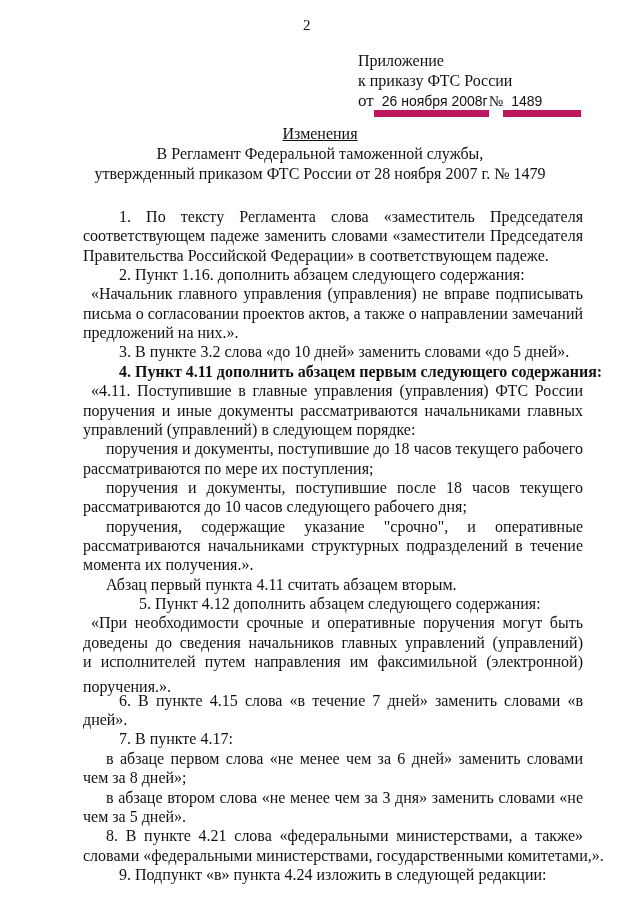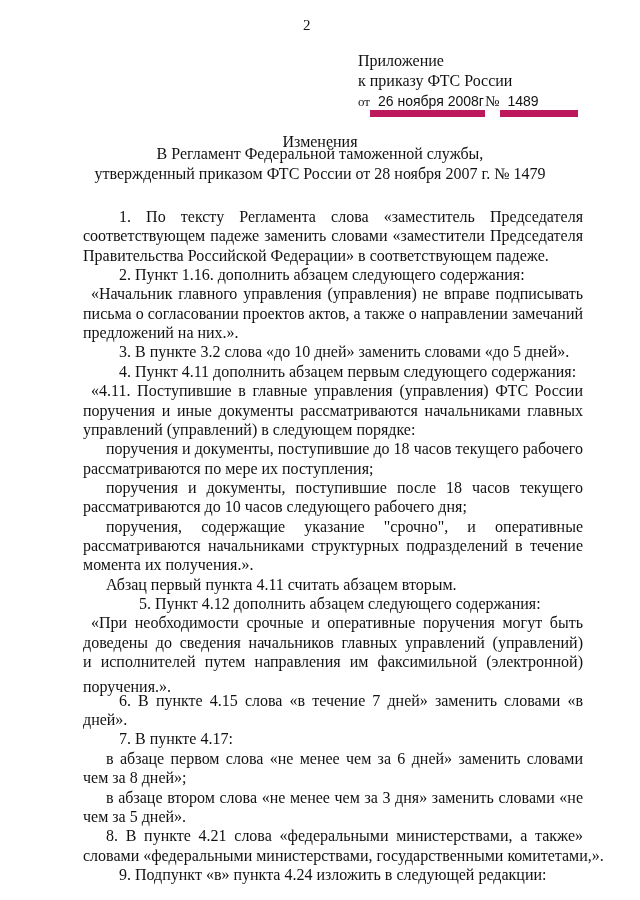--- a/index.html
+++ b/index.html
@@ -15,40 +15,40 @@
 </head>
 <body>
 
 <div class="page">
   <div class="page-num">2</div>
 
   <div>
     <div class="line" style="left:358px; top:51px;">Приложение</div>
     <div class="line" style="left:358px; top:71px;">к приказу ФТС России</div>
     <div class="line" style="left:358px; top:91px; font-family:'Liberation Sans', 'DejaVu Sans', sans-serif; font-size:14px;">
-      <span style="font-family:'Liberation Serif', serif; font-size:13px;">от</span><span class="ufill" style="width:107px; padding-left:8px;">26 ноября 2008г</span><span style="font-family:'Liberation Serif', serif; font-size:15.2px;">№</span><span class="ufill" style="width:70px; padding-left:8px;">1489</span>
+      <span style="font-family:'Liberation Serif', serif; font-size:17px;">от</span><span class="ufill" style="width:107px; padding-left:8px;">26 ноября 2008г</span><span style="font-family:'Liberation Serif', serif; font-size:15.2px;">№</span><span class="ufill" style="width:70px; padding-left:8px;">1489</span>
     </div>
   </div>
 
   <div>
-    <div class="line center" style="top:132px;">Изменения</div>
+    <div class="line center" style="top:124px;text-decoration:underline;">Изменения</div>
     <div class="line center" style="top:144px;">В Регламент Федеральной таможенной службы,</div>
     <div class="line center" style="top:164px; left:60px; width:520px;">утвержденный приказом ФТС России  от 28 ноября 2007 г. № 1479</div>
   </div>
 
   <div id="body-text">
       <div class="line just" style="left: 119px; top: 207px; width: 464px;">1. По тексту Регламента слова «заместитель Председателя Правительства» в</div>
       <div class="line just" style="left: 83px; top: 226.35px; width: 500px;">соответствующем падеже заменить словами «заместители Председателя</div>
       <div class="line" style="left: 83px; top: 245.7px;">Правительства Российской Федерации» в соответствующем падеже.</div>
       <div class="line" style="left: 119px; top: 265.05px;">2. Пункт 1.16. дополнить абзацем следующего содержания:</div>
       <div class="line just" style="left: 91px; top: 284.4px; width: 492px;">«Начальник главного управления (управления) не вправе подписывать</div>
       <div class="line just" style="left: 83px; top: 303.75px; width: 500px;">письма о согласовании проектов актов, а также о направлении замечаний и</div>
       <div class="line" style="left: 83px; top: 323.1px;">предложений на них.».</div>
       <div class="line" style="left: 119px; top: 342.45px;">3. В пункте 3.2  слова «до 10 дней» заменить словами «до 5 дней».</div>
-      <div class="line" style="left: 119px; top: 361.8px;">4. Пункт 4.11  дополнить абзацем первым  следующего содержания:</div>
+      <div class="line" style="left: 119px; top: 361.8px; font-weight: bold;">4. Пункт 4.11  дополнить абзацем первым  следующего содержания:</div>
       <div class="line just" style="left: 91px; top: 381.15px; width: 492px;">«4.11. Поступившие в главные управления (управления) ФТС России</div>
       <div class="line just" style="left: 83px; top: 400.5px; width: 500px;">поручения и иные документы рассматриваются начальниками главных</div>
       <div class="line" style="left: 83px; top: 419.85px;">управлений (управлений) в следующем порядке:</div>
       <div class="line just" style="left: 106px; top: 439.2px; width: 477px;">поручения и документы, поступившие до 18 часов текущего рабочего дня,</div>
       <div class="line" style="left: 83px; top: 458.55px;">рассматриваются по мере их поступления;</div>
       <div class="line just" style="left: 106px; top: 477.9px; width: 477px;">поручения и документы, поступившие после 18 часов текущего рабочего дня,</div>
       <div class="line" style="left: 83px; top: 497.25px;">рассматриваются до 10 часов следующего рабочего дня;</div>
       <div class="line just" style="left: 106px; top: 516.6px; width: 477px;">поручения, содержащие указание "срочно", и оперативные поручения</div>
       <div class="line just" style="left: 83px; top: 535.95px; width: 500px;">рассматриваются начальниками структурных подразделений в течение часа с</div>
       <div class="line" style="left: 83px; top: 555.3px;">момента их получения.».</div>

